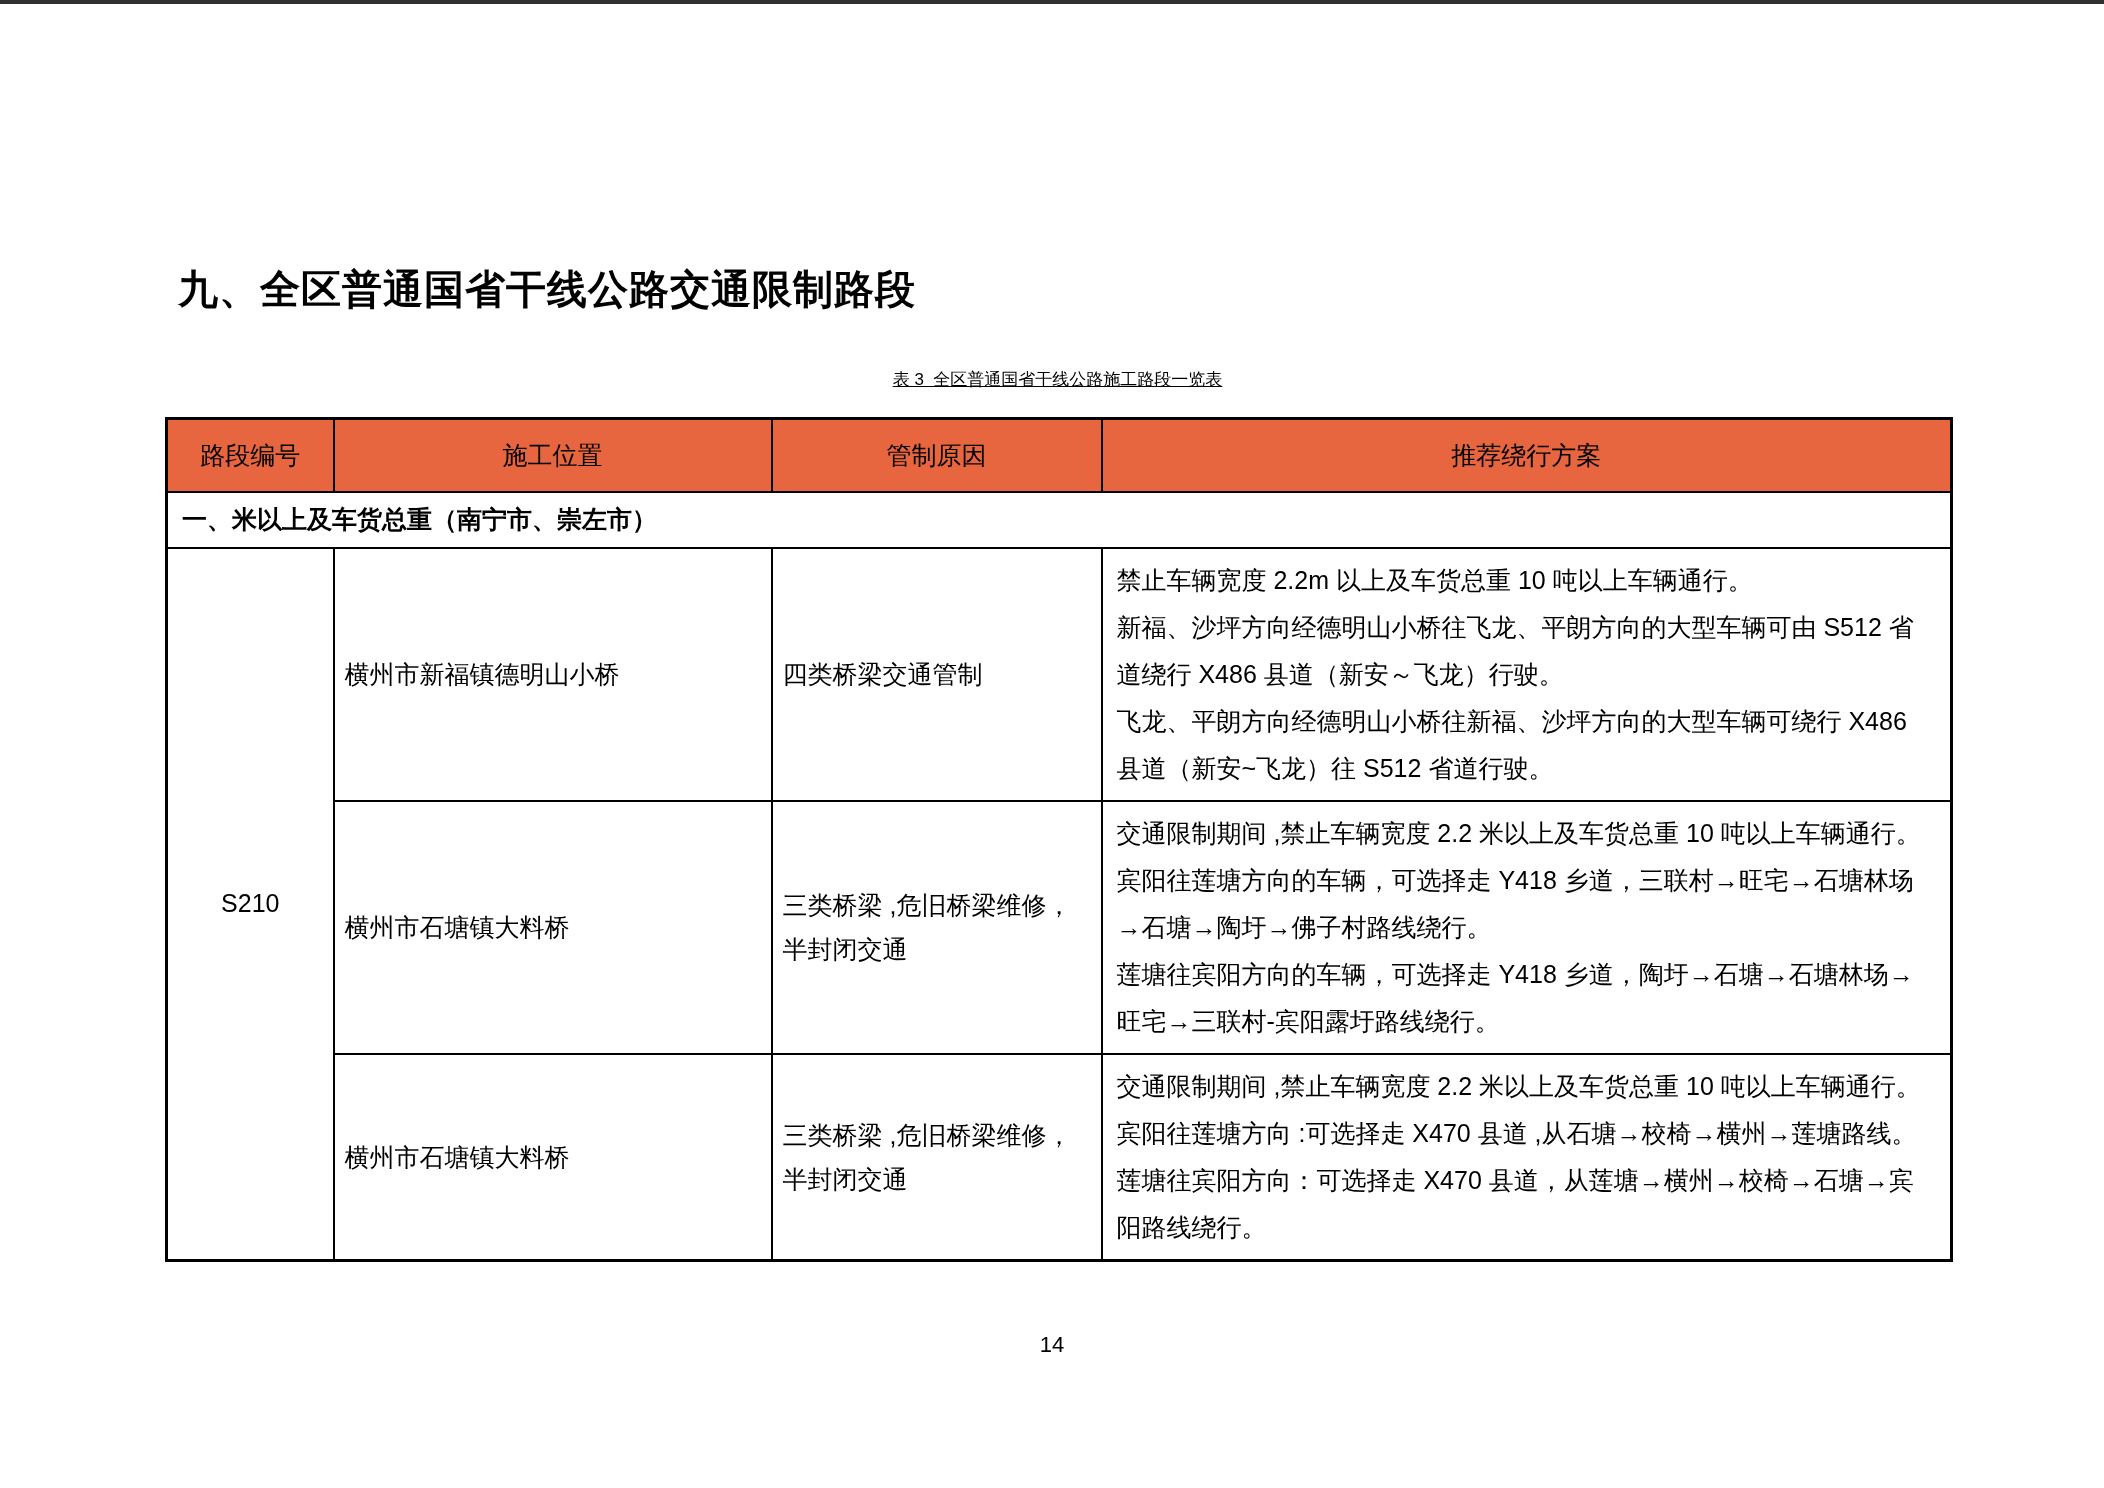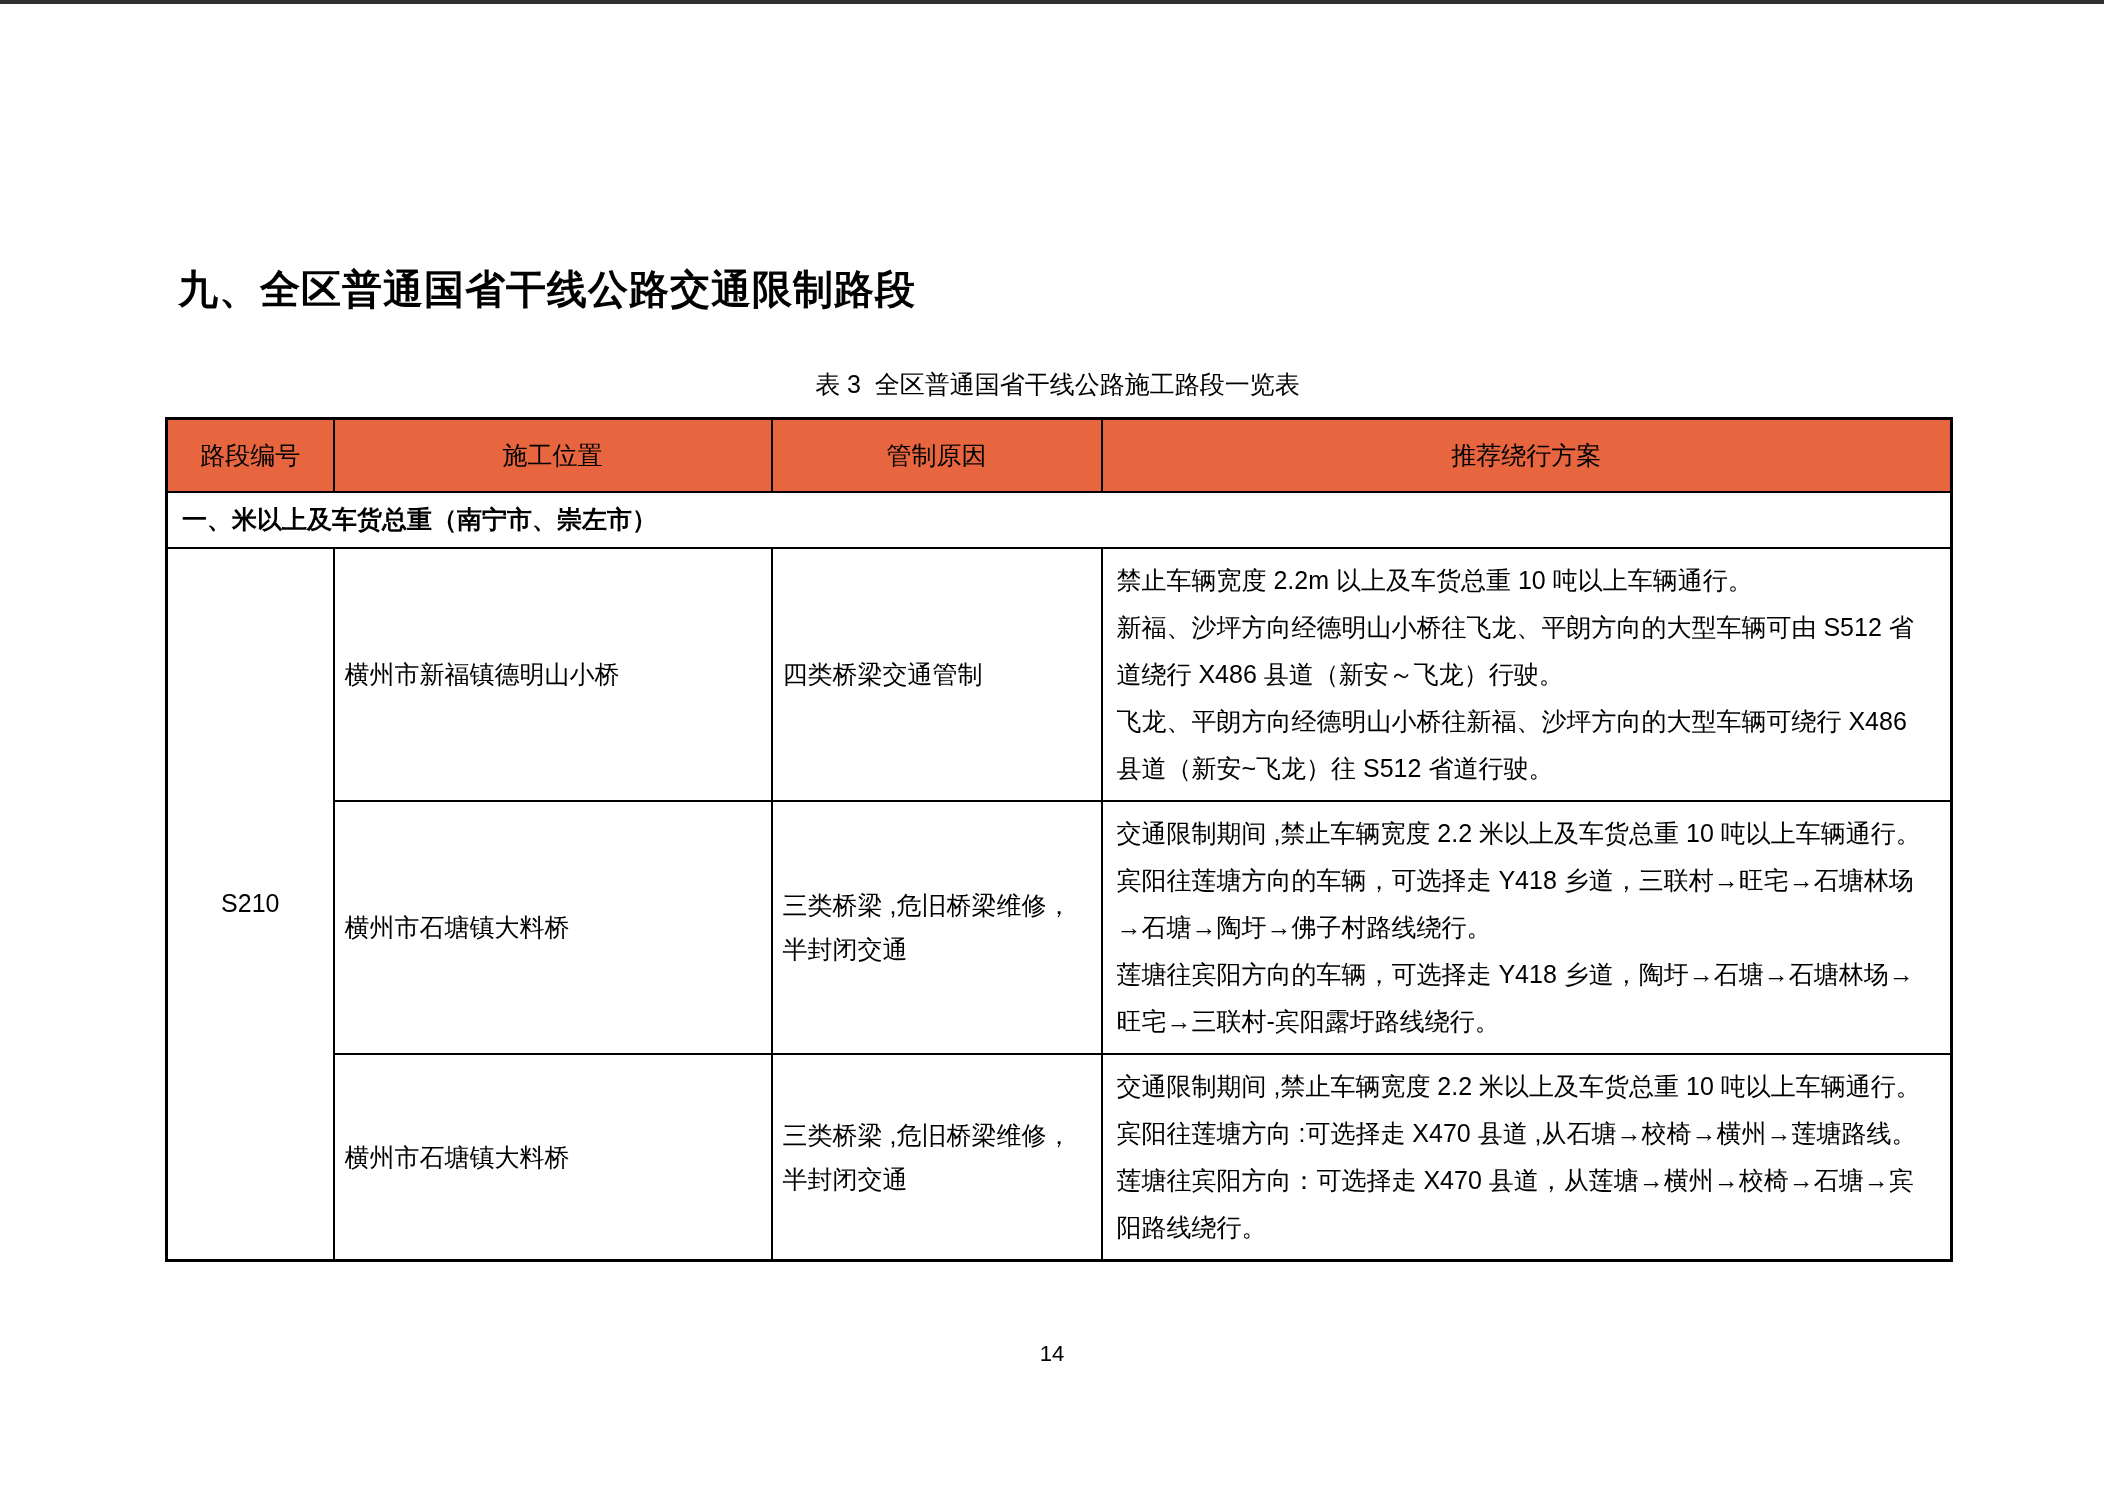--- a/index.html
+++ b/index.html
@@ -29,22 +29,23 @@
     font-size: 40px;
     font-weight: bold;
     letter-spacing: 1px;
   }
   .table-caption {
     position: absolute;
     left: 165px;
     top: 368px;
     width: 1785px;
     text-align: center;
-    font-size: 25px;
+    font-size: 17px;
     white-space: pre-wrap;
+    text-decoration: underline;
   }
   table.main-table {
     position: absolute;
     left: 165px;
     top: 417px;
     width: 1785px;
     border-collapse: collapse;
     table-layout: fixed;
     border: 3px solid #000;
     font-size: 25px;
@@ -86,21 +87,20 @@
   .row-2 { height: 232px; }
   .row-3 { height: 185px; }
   .preline { white-space: pre-line; }
   .page-number {
     position: absolute;
     left: 0;
     top: 1332px;
     width: 2104px;
     text-align: center;
     font-size: 22px;
-    margin-top: 9px;
   }
 </style>
 </head>
 <body>
 
 <div class="page">
 
   <div class="top-bar"></div>
 
   <div class="doc-title">九、全区普通国省干线公路交通限制路段</div>

